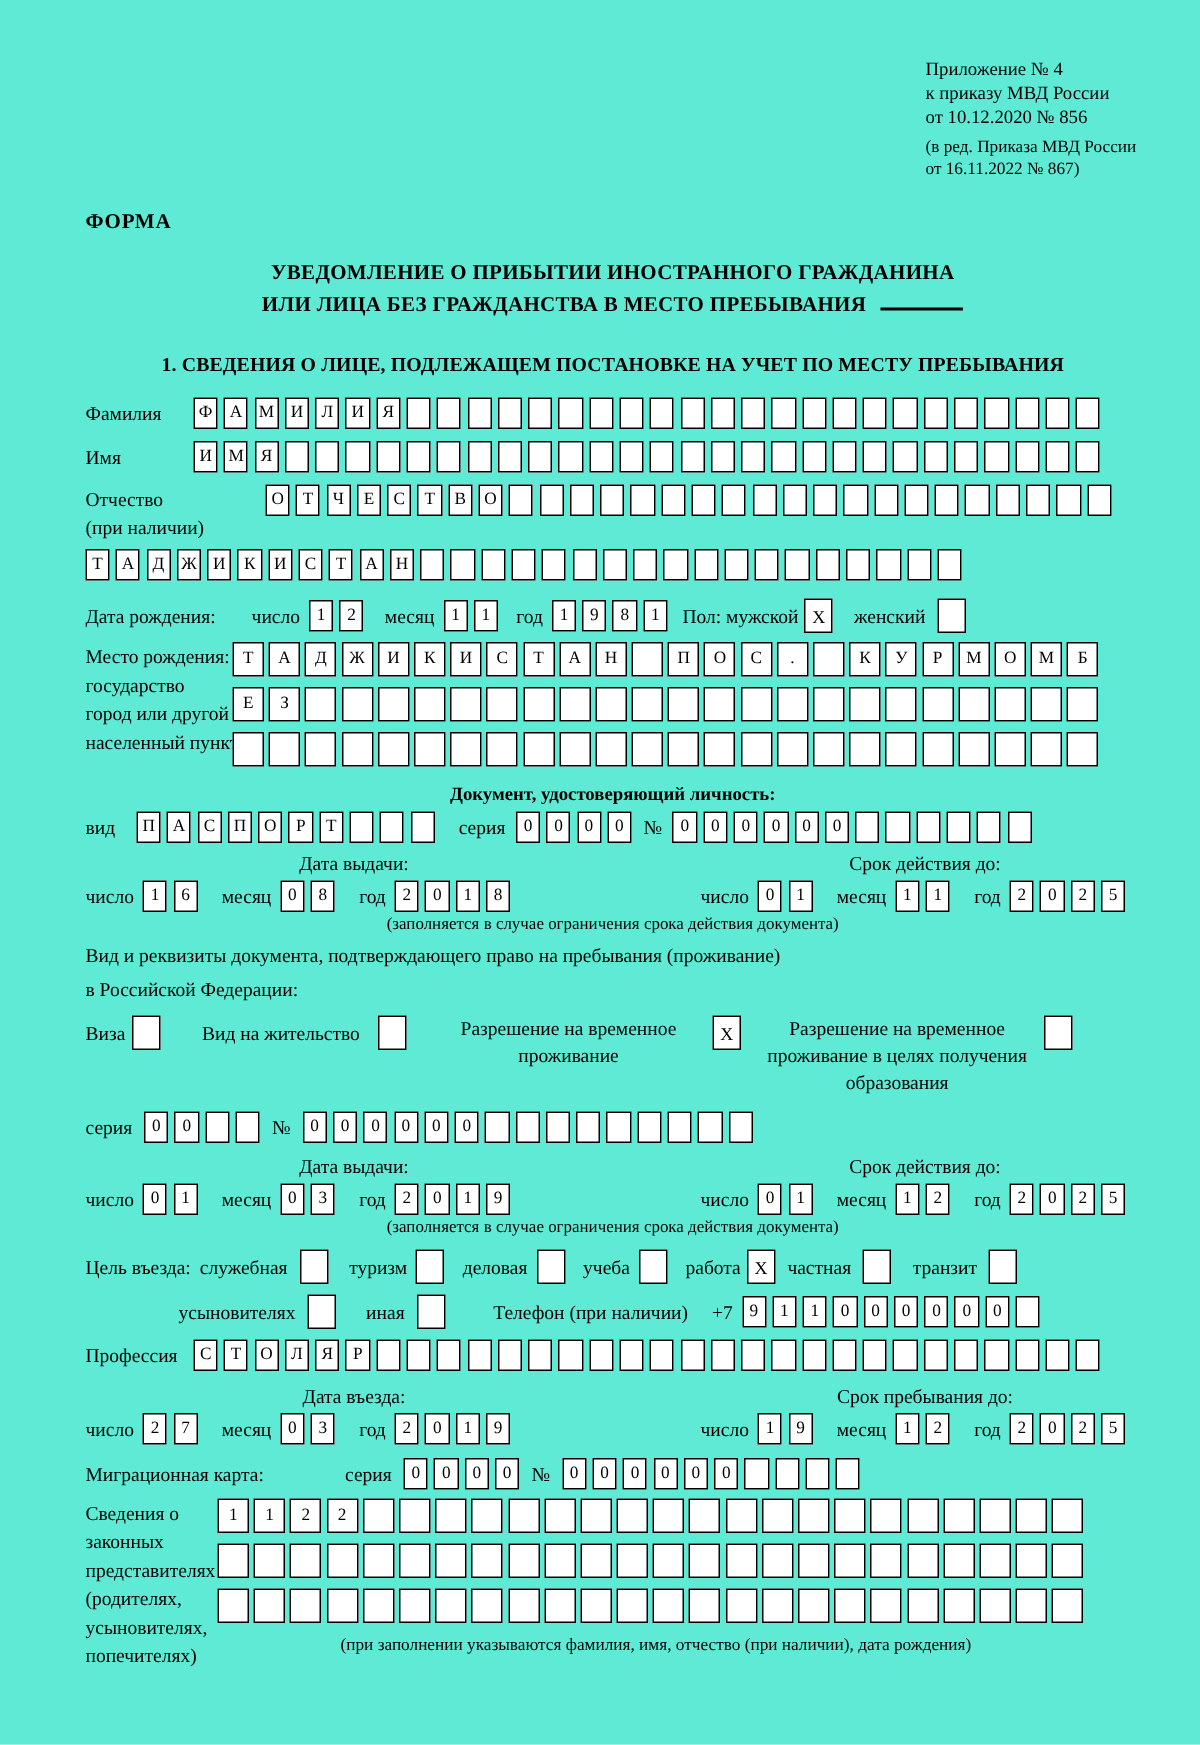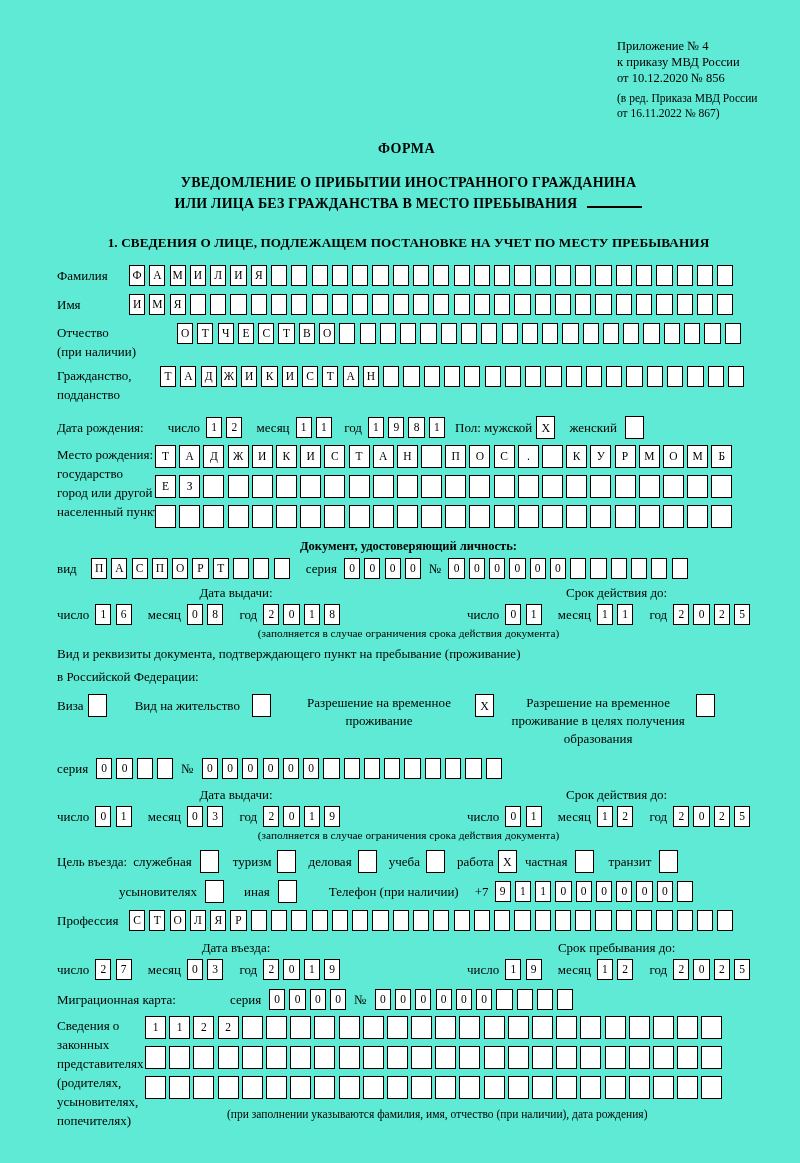--- a/index.html
+++ b/index.html
@@ -1,20 +1,20 @@
 <!DOCTYPE html>
 <html><head>
 <meta charset="utf-8">
 <style>
   html,body{margin:0;padding:0}
   body{width:800px;background:#ffffff;color:#000;font-family:"Liberation Serif",serif;}
   .page{width:800px;height:1163px;padding:38px 40px 0 57px;box-sizing:border-box;overflow:hidden;background:#5eead4;}
   .appendix{margin-left:560px;font-size:12.5px;line-height:16px;}
   .revision{margin-top:5px;font-size:11.5px;line-height:15px;}
-  .forma{margin-top:20px;text-align:center;font-weight:bold;font-size:14px;letter-spacing:.5px;padding-right:4px;}
+  .forma{margin-top:20px;text-align:left;font-weight:bold;font-size:14px;letter-spacing:.5px;padding-right:4px;}
   .title{margin-top:15px;text-align:center;font-weight:bold;font-size:14px;line-height:21px;letter-spacing:.2px;}
   .blank-line{display:inline-block;width:55px;border-bottom:2px solid #000;height:12px;margin-left:10px;}
   .sec-h{margin-top:21px;font-weight:bold;font-size:13.2px;text-align:center;letter-spacing:.1px;white-space:nowrap;}
   .row{display:flex;align-items:center;white-space:nowrap;}
   .row-top{align-items:flex-start;}
   .lbl{font-size:13px;line-height:18px;flex:none;}
   .lbl2{font-size:13px;line-height:19px;flex:none;}
   .cells{display:flex;flex:none;}
   .cell{flex:none;width:14.2px;height:19px;border:1.5px solid #000;margin-right:4.1px;display:flex;align-items:center;justify-content:center;font-size:11.5px;line-height:1;background:#fff;}
   .cells-wide .cell{width:19px;height:21px;margin-right:3.2px;}
@@ -168,24 +168,20 @@
         <span class="cell"></span>
         <span class="cell"></span>
         <span class="cell"></span>
         <span class="cell"></span>
         <span class="cell"></span>
         <span class="cell"></span>
       </span>
   </div>
 
   <div class="row row-top" style="margin-top:5px">
-    <span class="lbl2 w103">
-      <span>Гражданство,</span><br>
-      <span>подданство</span>
-    </span>
     <span class="cells">
         <span class="cell">Т</span>
         <span class="cell">А</span>
         <span class="cell">Д</span>
         <span class="cell">Ж</span>
         <span class="cell">И</span>
         <span class="cell">К</span>
         <span class="cell">И</span>
         <span class="cell">С</span>
         <span class="cell">Т</span>
@@ -406,21 +402,21 @@
             <span class="cell">2</span>
             <span class="cell">0</span>
             <span class="cell">2</span>
             <span class="cell">5</span>
           </span>
       </div>
     </div>
   </div>
   <div class="note">(заполняется в случае ограничения срока действия документа)</div>
 
-  <div class="intro">Вид и реквизиты документа, подтверждающего пункт на пребывание (проживание)</div>
+  <div class="intro">Вид и реквизиты документа, подтверждающего право на пребывания (проживание)</div>
   <div class="intro">в Российской Федерации:</div>
 
   <div class="optrow">
     <span class="pair">
       <span>Виза</span>
       <span class="cell checkbox gap4"></span>
     </span>
     <span class="pair gap24">
       <span>Вид на жительство</span>
       <span class="cell checkbox gap12"></span>

